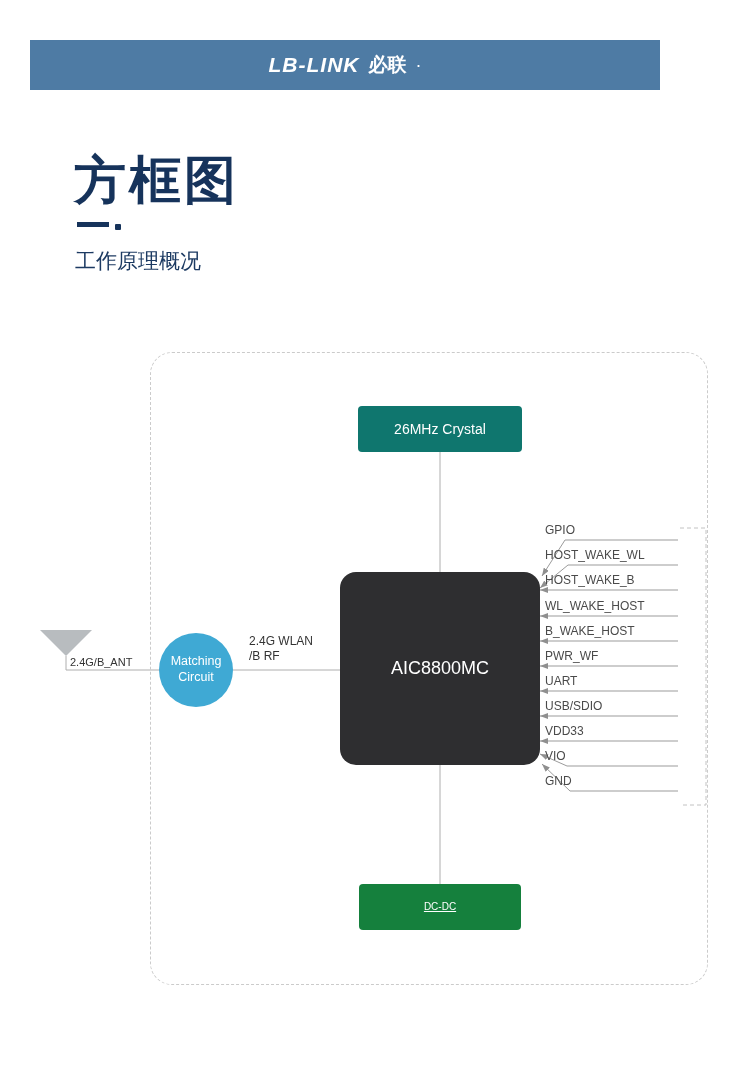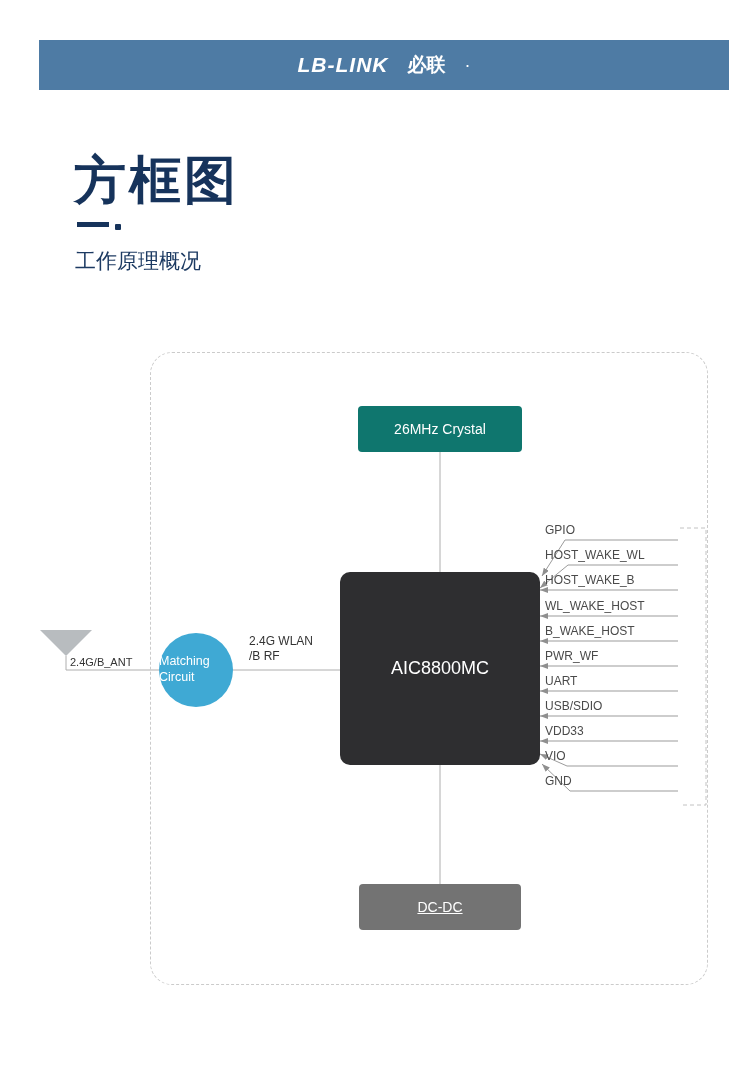--- a/index.html
+++ b/index.html
@@ -5,23 +5,23 @@
   * { box-sizing: border-box; }
   html,body { margin:0; padding:0; }
   body {
     width:750px; height:1073px; position:relative;
     background:#ffffff; overflow:hidden;
     font-family:"Liberation Sans", sans-serif;
   }
 
   
   .header {
-    position:absolute; left:30px; top:40px; width:690px; height:50px;
+    position:absolute; left:30px; top:40px; width:630px; height:50px;
     background:#4e7ba4; color:#ffffff;
-    display:flex; align-items:center; justify-content:center; gap:19px;margin-left:9px;
+    display:flex; align-items:center; justify-content:center; gap:9px;
   }
   .logo { font-style:italic; font-weight:bold; font-size:21px; letter-spacing:1px; }
   .brand { font-weight:bold; font-size:19px; }
   .sep { font-size:18px; }
   .slogan { font-size:18px; }
 
   
   .page-title {
     position:absolute; left:74px; top:146px; margin:0;
     font-size:52px; font-weight:700; color:#16335b; letter-spacing:3px;
@@ -37,32 +37,32 @@
     position:absolute; left:150px; top:12px; width:558px; height:633px;
     border:1px dashed #cbcbcb; border-radius:22px;
   }
   .crystal {
     position:absolute; left:358px; top:66px; width:164px; height:46px;
     background:#0f766e; border-radius:4px; color:#fff;
     font-size:14px; line-height:46px; text-align:center;
   }
   .chip {
     position:absolute; left:340px; top:232px; width:200px; height:193px;
-    background:#2e2e30; border-radius:10px; color:#fff;
+    background:#2e2e30; border-radius:16px; color:#fff;
     font-size:18px; line-height:193px; text-align:center;
   }
   .dcdc {
     position:absolute; left:359px; top:544px; width:162px; height:46px;
-    background:#737373; border-radius:4px; color:#fff;
-    font-size:14px; line-height:46px; text-align:center;text-decoration:underline;
+    background:#15803d; border-radius:4px; color:#fff;
+    font-size:10px; line-height:46px; text-align:center;text-decoration:underline;
   }
   .matching {
     position:absolute; left:159px; top:293px; width:74px; height:74px;
     border-radius:50%; background:#3fa9d4; color:#fff; font-size:12.5px;
-    display:flex; flex-direction:column; align-items:flex-start; justify-content:center;
+    display:flex; flex-direction:column; align-items:center; justify-content:center;
     line-height:1.25; text-align:center;
   }
   .ant-label { position:absolute; left:70px; top:316px; font-size:11px; color:#333333; }
   .rf-label {
     position:absolute; left:249px; top:294px; width:100px;
     text-align:left; font-size:12px; color:#333333; line-height:15px;
   }
   .rf-label span { display:block; }
   .sig {
     position:absolute; left:545px; width:133px; text-align:left;

